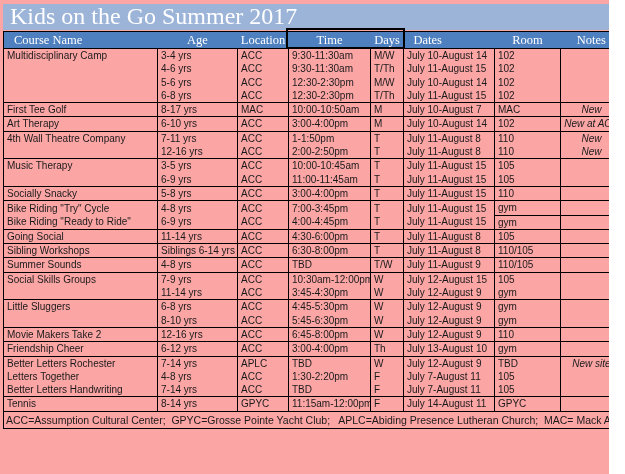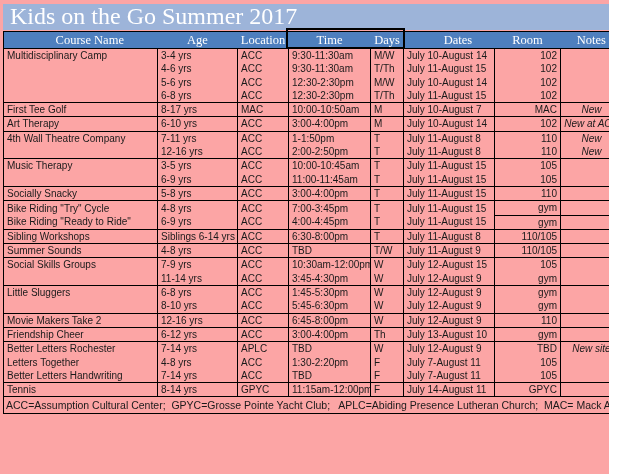--- a/index.html
+++ b/index.html
@@ -36,29 +36,29 @@
   col.c-room{width:66px;}
   col.c-notes{width:62px;}
   thead th{
     background:#4e7fbe;color:#ffffff;
     font-family:"Liberation Serif", serif;
     font-weight:normal;font-size:12.5px;
     height:16px;line-height:16px;
     padding:0 3px;text-align:center;
     border:none;white-space:nowrap;overflow:hidden;
   }
-  thead th.al{text-align:center;padding-left:21px;}
+  thead th.al{text-align:left;padding-left:10px;}
   tbody td{
     border-left:1px solid #000;border-right:1px solid #000;
     font-size:10px;line-height:13.3px;height:13.3px;
     color:#1a1a1a;padding:0 3px;
     white-space:nowrap;overflow:hidden;vertical-align:middle;
   }
   tbody tr.group-start td{border-top:1px solid #000;}
-  tbody td.col-room{text-align:right;}
+  tbody td.col-room{text-align:left;}
   tbody td.col-notes{text-align:center;font-style:italic;}
   tbody td.divider-bottom{border-bottom:1px solid #000;}
   .footer-row td{
     border:1px solid #000;
     font-size:10.5px;line-height:16px;height:16px;
     color:#1a1a1a;padding:0 2px;white-space:pre;overflow:hidden;
   }
   .timedays-box{
     position:absolute;left:286px;top:28px;width:119px;height:21px;
     border:2px solid #000;box-sizing:border-box;
@@ -222,20 +222,30 @@
           <td class="col-course">Bike Riding "Ready to Ride"</td>
           <td class="col-age">6-9 yrs</td>
           <td class="col-loc">ACC</td>
           <td class="col-time">4:00-4:45pm</td>
           <td class="col-days">T</td>
           <td class="col-dates">July 11-August 15</td>
           <td class="col-room">gym</td>
           <td class="col-notes"></td>
         </tr>
         <tr class="group-start">
+          <td class="col-course">Going Social</td>
+          <td class="col-age">11-14 yrs</td>
+          <td class="col-loc">ACC</td>
+          <td class="col-time">4:30-6:00pm</td>
+          <td class="col-days">T</td>
+          <td class="col-dates">July 11-August 8</td>
+          <td class="col-room">105</td>
+          <td class="col-notes"></td>
+        </tr>
+        <tr class="group-start">
           <td class="col-course">Sibling Workshops</td>
           <td class="col-age">Siblings 6-14 yrs</td>
           <td class="col-loc">ACC</td>
           <td class="col-time">6:30-8:00pm</td>
           <td class="col-days">T</td>
           <td class="col-dates">July 11-August 8</td>
           <td class="col-room">110/105</td>
           <td class="col-notes"></td>
         </tr>
         <tr class="group-start">
@@ -265,21 +275,21 @@
           <td class="col-time">3:45-4:30pm</td>
           <td class="col-days">W</td>
           <td class="col-dates">July 12-August 9</td>
           <td class="col-room">gym</td>
           <td class="col-notes"></td>
         </tr>
         <tr class="group-start">
           <td class="col-course">Little Sluggers</td>
           <td class="col-age">6-8 yrs</td>
           <td class="col-loc">ACC</td>
-          <td class="col-time">1:45-5:30pm</td>
+          <td class="col-time">4:45-5:30pm</td>
           <td class="col-days">W</td>
           <td class="col-dates">July 12-August 9</td>
           <td class="col-room">gym</td>
           <td class="col-notes"></td>
         </tr>
         <tr>
           <td class="col-course"></td>
           <td class="col-age">8-10 yrs</td>
           <td class="col-loc">ACC</td>
           <td class="col-time">5:45-6:30pm</td>

